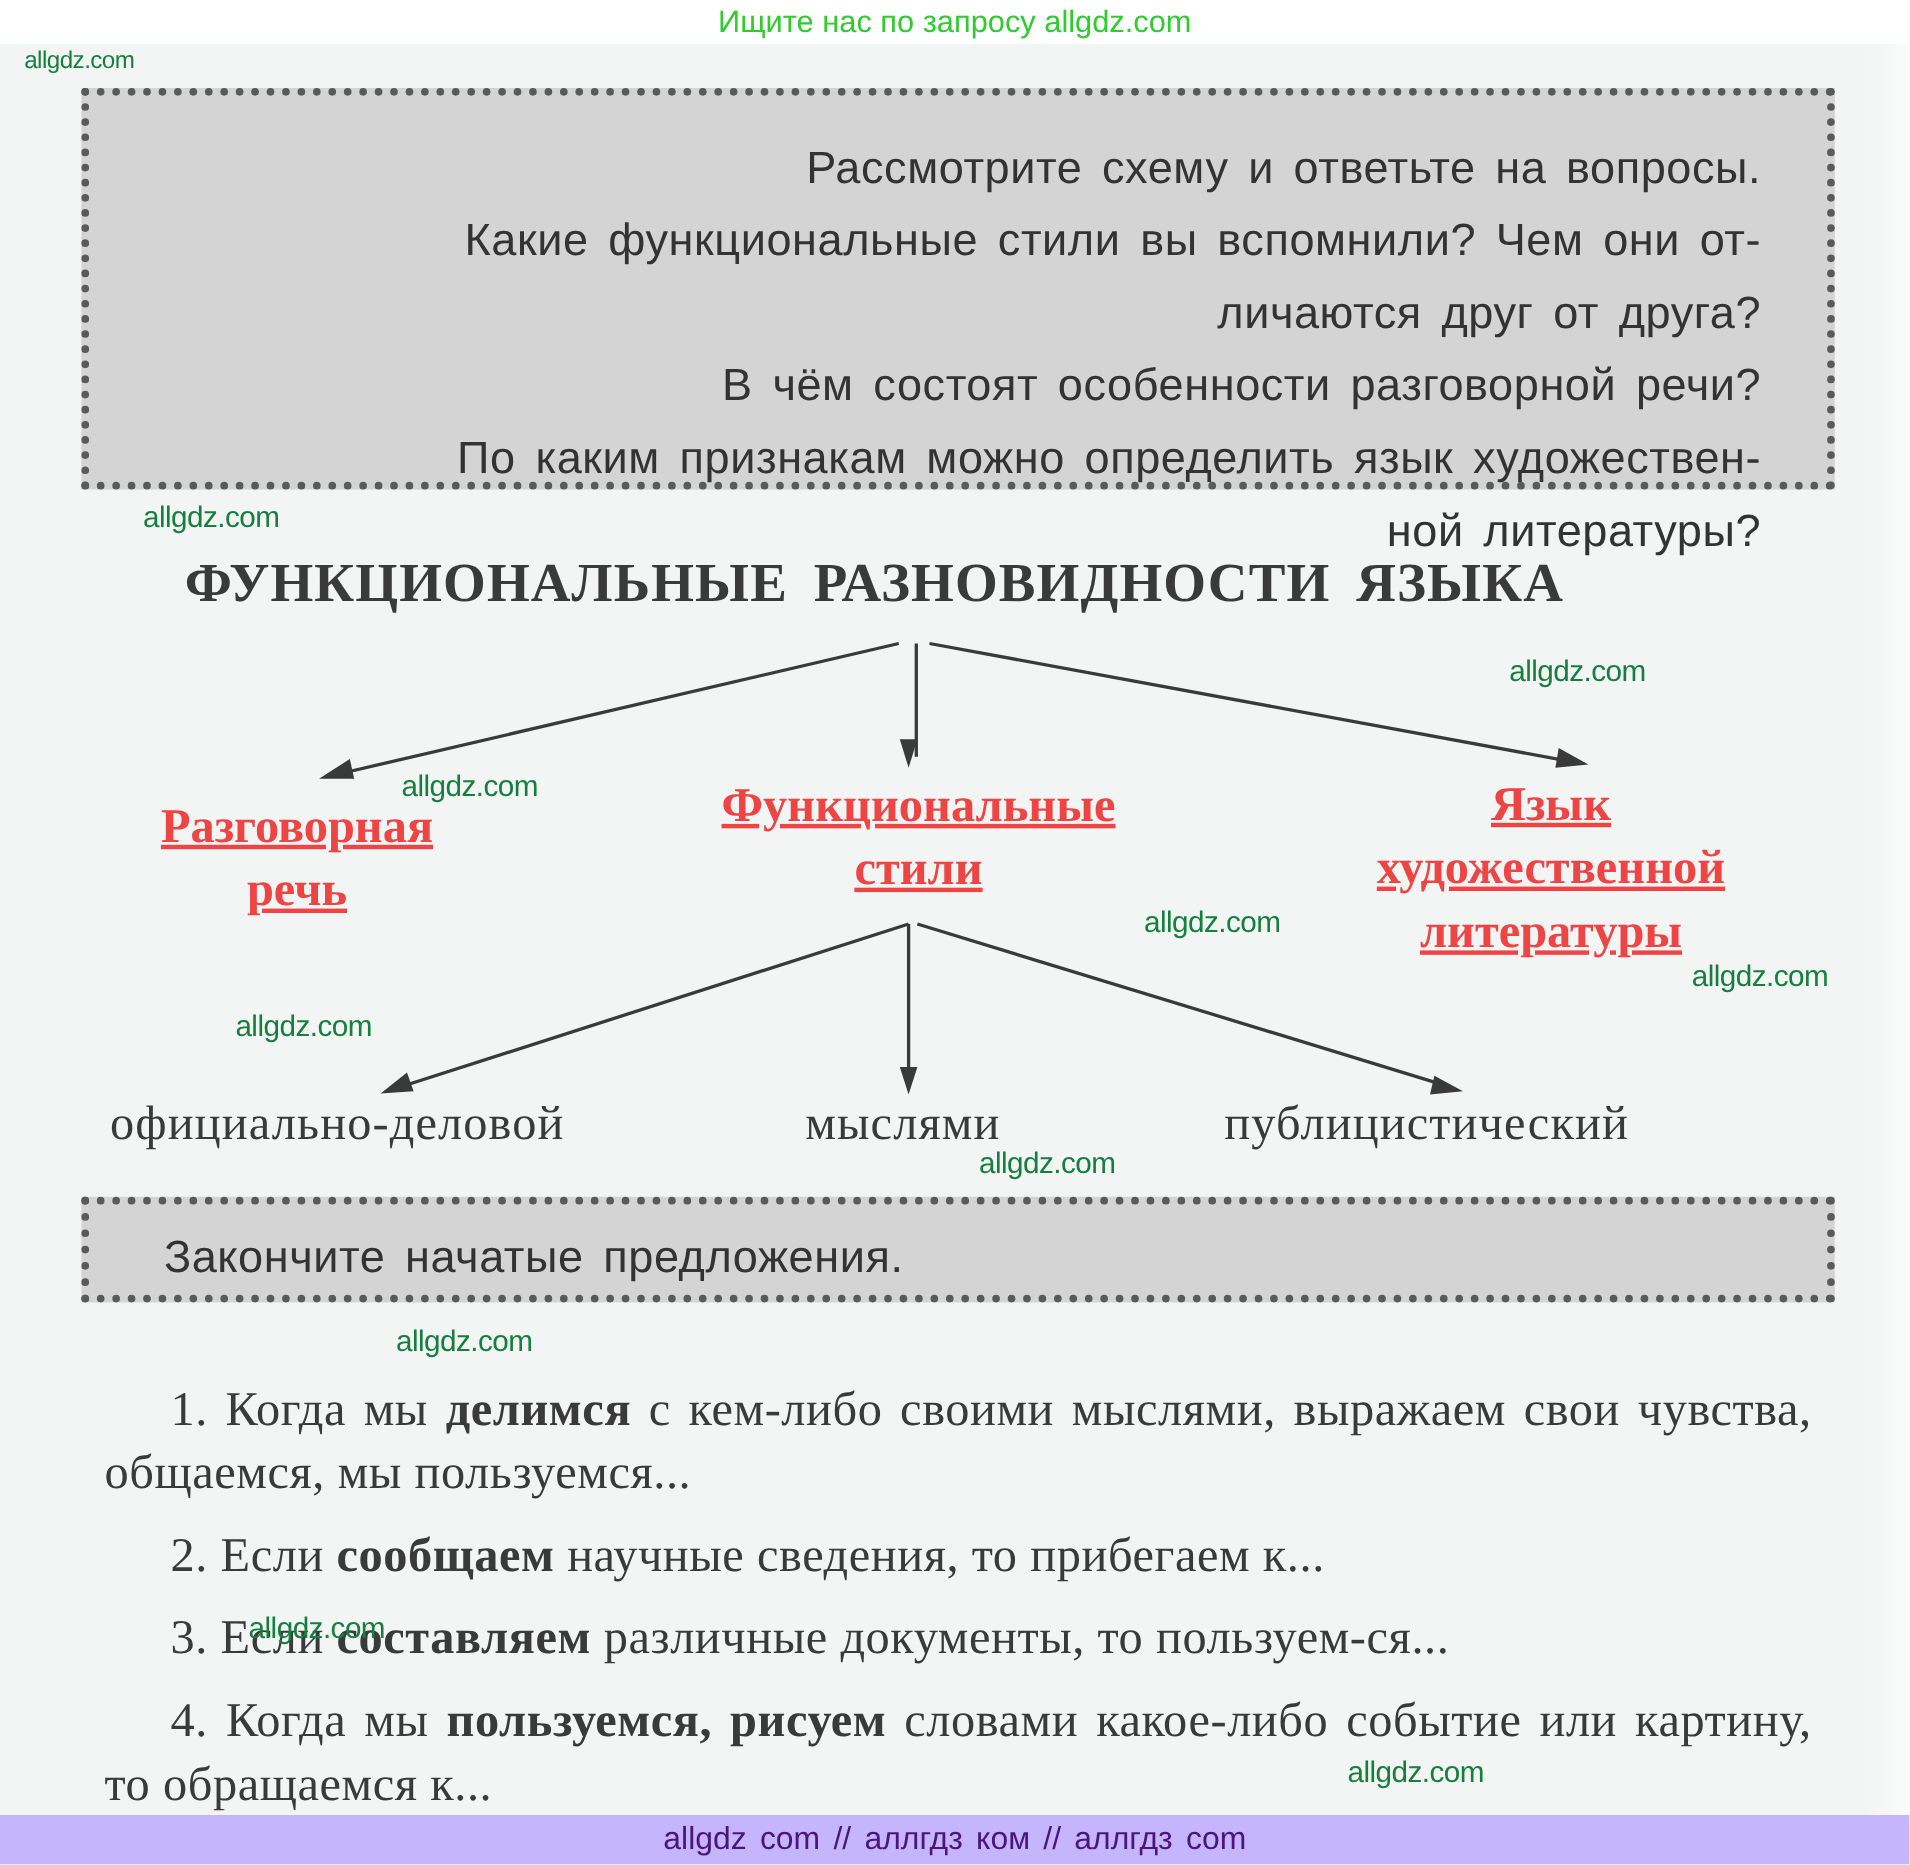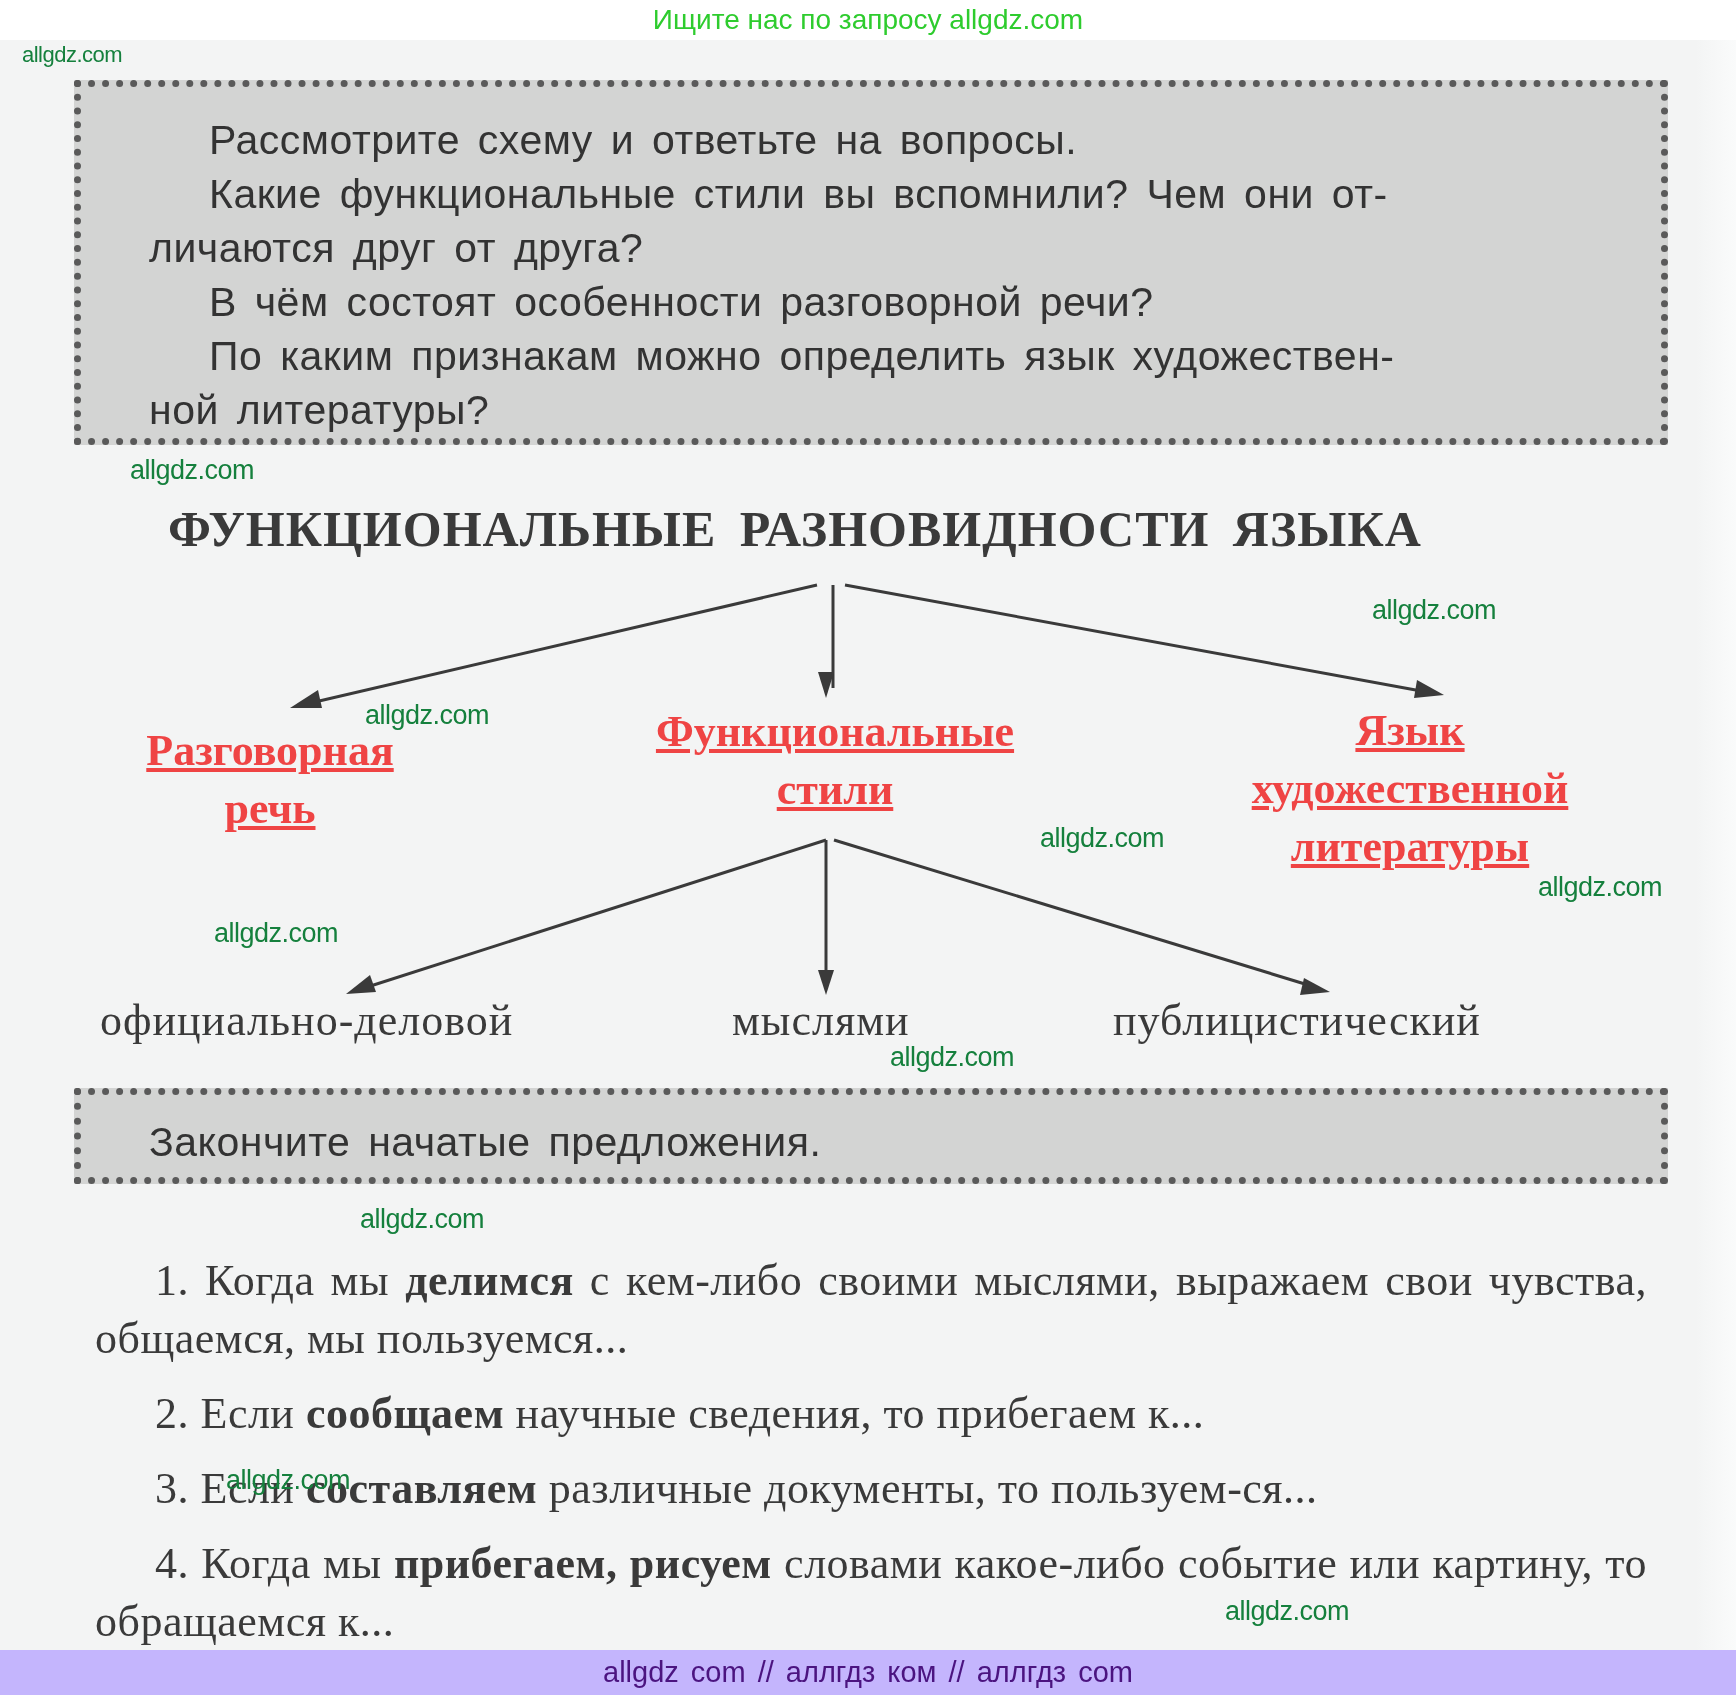--- a/index.html
+++ b/index.html
@@ -24,21 +24,21 @@
   .dotted-box {
     position: absolute; background: #d3d4d3;
     border: 7px dotted #5a5a5a;
     box-sizing: border-box;
   }
   .task-text {
     font-family: "Liberation Sans", sans-serif; color: #333;
     font-size: 41px; line-height: 54px; letter-spacing: 0.5px;
     word-spacing: 6px;
   }
-  .task-text p { margin: 0; }
+  .task-text p { margin: 12px; text-align: right; }
   .indent { text-indent: 60px; }
 
   .diagram-title {
     position: absolute; left: 168px; top: 500px;
     font-family: "Liberation Serif", serif; font-weight: bold;
     font-size: 50px; color: #3a3a3a; letter-spacing: 1px; word-spacing: 10px;
   }
   .node {
     position: absolute; font-family: "Liberation Serif", serif;
     font-weight: bold; font-size: 44px; color: #ef4444; text-align: center;
@@ -141,21 +141,21 @@
   <p class="indent">
     <span>1.</span><span> Когда мы </span><b>делимся</b><span> с кем-либо своими мыслями, выражаем свои чувства, общаемся, мы пользуемся...</span>
   </p>
   <p class="indent">
     <span>2.</span><span> Если </span><b>сообщаем</b><span> научные сведения, то прибегаем к...</span>
   </p>
   <p class="indent">
     <span>3.</span><span> Если </span><b>составляем</b><span> различные документы, то пользуем-ся...</span>
   </p>
   <p class="indent">
-    <span>4.</span><span> Когда мы </span><b>прибегаем, рисуем</b><span> словами какое-либо событие или картину, то обращаемся к...</span>
+    <span>4.</span><span> Когда мы </span><b>пользуемся, рисуем</b><span> словами какое-либо событие или картину, то обращаемся к...</span>
   </p>
 </div>
 
 <div class="wm" style="left:22px; top:42px; font-size:22px;">allgdz.com</div>
 <div class="wm" style="left:130px; top:455px;">allgdz.com</div>
 <div class="wm" style="left:1372px; top:595px;">allgdz.com</div>
 <div class="wm" style="left:365px; top:700px;">allgdz.com</div>
 <div class="wm" style="left:1040px; top:823px;">allgdz.com</div>
 <div class="wm" style="left:1538px; top:872px;">allgdz.com</div>
 <div class="wm" style="left:214px; top:918px;">allgdz.com</div>

